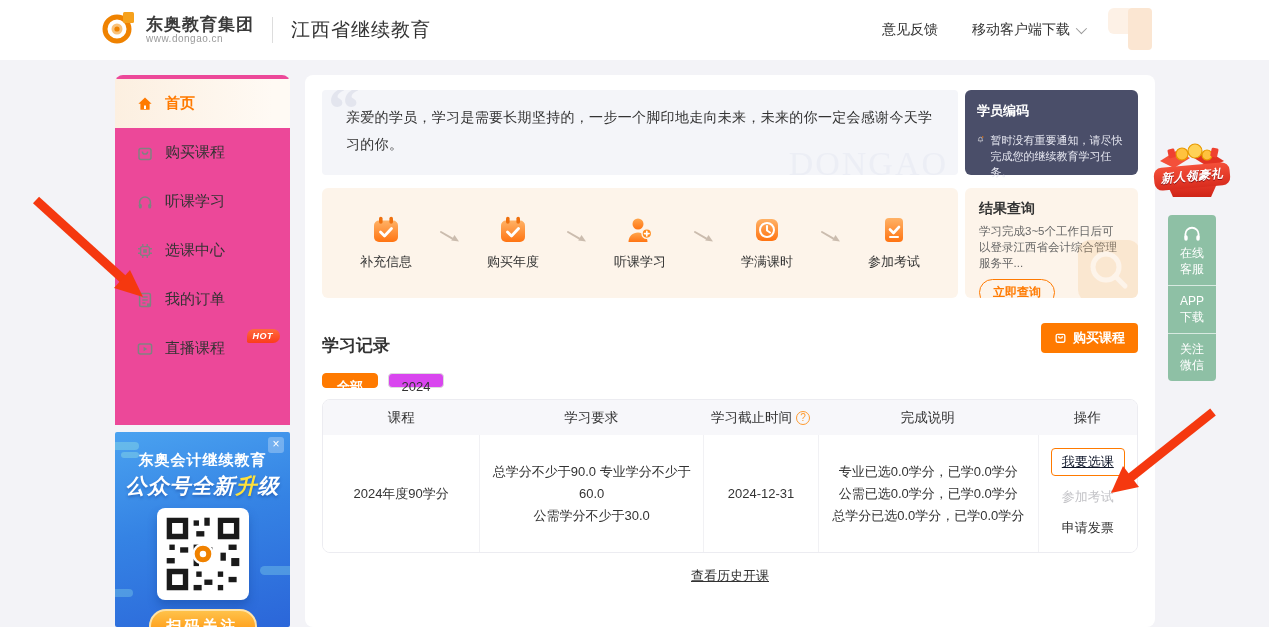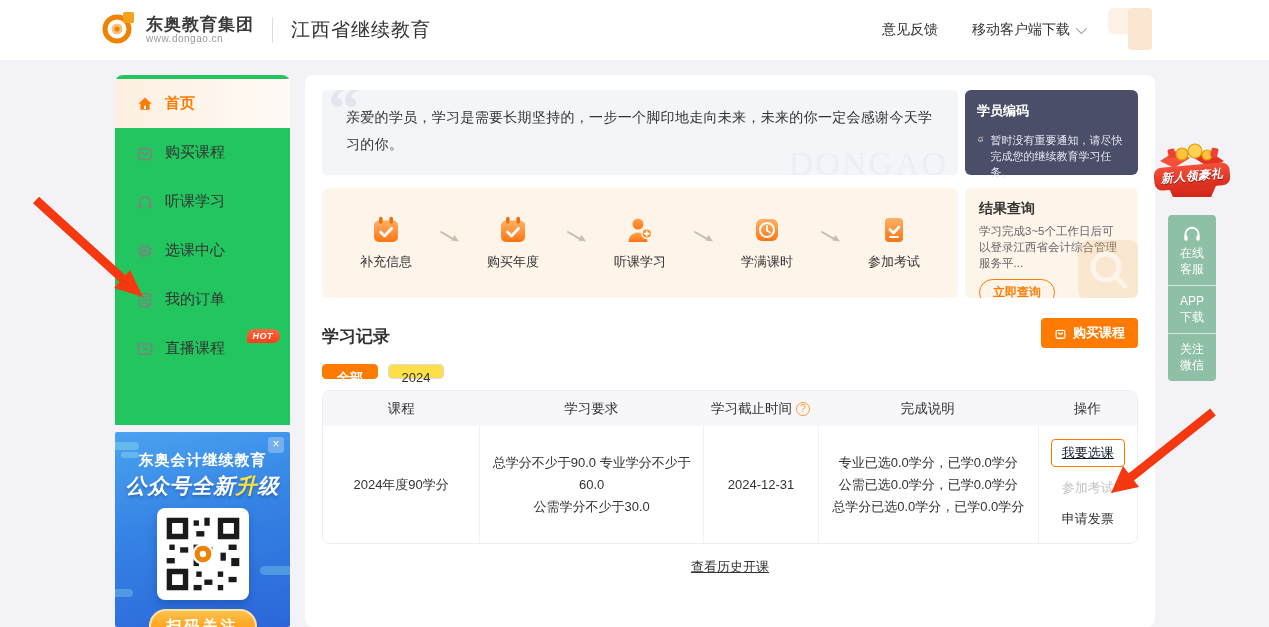--- a/index.html
+++ b/index.html
@@ -15,21 +15,21 @@
   .logo-url { font-size:10px; color:#9a9a9a; letter-spacing:.5px; }
   .logo-divider { width:1px; height:26px; background:#ddd; margin:0 18px; }
   .site-title { font-size:19px; color:#333; letter-spacing:1px; }
   .header-right { position:absolute; right:185px; top:0; height:60px; display:flex; align-items:center; gap:34px; font-size:14px; color:#333; }
   .hdr-link { cursor:pointer; display:flex; align-items:center; gap:6px; }
   .chev { width:8px; height:8px; border-right:1.6px solid #999; border-bottom:1.6px solid #999; transform:rotate(45deg) translateY(-2px); }
   .blob1 { position:absolute; left:1108px; top:8px; width:26px; height:26px; background:#fdf1e6; border-radius:6px; }
   .blob2 { position:absolute; left:1128px; top:8px; width:24px; height:42px; background:#fbe6d2; border-radius:4px; }
 
   
-  .sidebar { position:absolute; left:115px; top:75px; width:175px; height:350px; background:#22c55e; border-radius:8px 8px 0 0; padding-top:4px; }
+  .sidebar { position:absolute; left:115px; top:75px; width:175px; height:350px; background:#ec4899; border-radius:8px 8px 0 0; padding-top:4px; }
   .side-item { position:relative; height:49px; display:flex; align-items:center; padding-left:21px; gap:11px; font-size:15px; color:#333; cursor:pointer; }
   .side-item svg { flex:0 0 auto; }
   .side-item.active { background:linear-gradient(90deg,#fcefe0 0%, #fffaf4 90%); color:#ff7a00; font-weight:bold; }
   .hot-badge { position:absolute; right:10px; top:5px; background:linear-gradient(180deg,#ff6a3d,#fb3c1d); color:#fff; font-size:9px; font-weight:bold; font-style:italic; padding:2px 7px 2px 6px; border-radius:8px 8px 8px 2px; letter-spacing:.5px; }
 
   
   .ad { position:absolute; left:115px; top:432px; width:175px; height:195px; background:linear-gradient(165deg,#4aa2f0 0%, #3583e4 45%, #2b66d9 100%); border-radius:2px; overflow:hidden; text-align:center; }
   .ad-cloud { position:absolute; background:#7fd0e8; opacity:.55; border-radius:10px; }
   .c1 { left:-6px; top:10px; width:30px; height:8px; }
   .c2 { left:6px; top:20px; width:18px; height:6px; }
@@ -65,21 +65,21 @@
   .result-title { font-size:14px; font-weight:bold; color:#333; }
   .result-text { margin-top:5px; font-size:11.5px; color:#666; line-height:16px; }
   .result-btn { position:relative; margin-top:8px; display:inline-block; border:1px solid #ff7a00; color:#ff7a00; background:transparent; font-size:12px; font-weight:bold; padding:4px 13px; border-radius:14px; cursor:pointer; }
   .result-wm { position:absolute; right:-8px; bottom:-10px; opacity:.55; }
 
   .records-head { display:flex; align-items:center; justify-content:space-between; margin-top:20px; }
   .buy-btn { display:flex; align-items:center; gap:6px; background:#ff7a00; color:#fff; font-size:13px; font-weight:bold; padding:6px 13px; border-radius:4px; cursor:pointer; }
   .tabs { display:flex; gap:10px; margin-top:16px; }
   .tab { min-width:56px; height:15px; line-height:26px; text-align:center; font-size:13px; border-radius:4px; cursor:pointer; }
   .tab.active { background:#ff7a00; color:#fff; border:1px solid #ff7a00; font-weight:bold; }
-  .tab.plain { background:#fde047; color:#333; border:1px solid #ddd; }
+  .tab.plain { background:#d946ef; color:#333; border:1px solid #ddd; }
 
   .table { margin-top:11px; border:1px solid #ececf1; border-radius:8px; overflow:hidden; }
   .thead { display:flex; background:#f7f7fa; height:35px; align-items:center; font-size:13.5px; color:#333; }
   .trow { display:flex; background:#fff; height:117px; align-items:stretch; font-size:13px; }
   .cell { display:flex; flex-direction:column; align-items:center; justify-content:center; text-align:center; line-height:22px; }
   .c-course { width:19.2%; } .c-req { width:27.5%; } .c-dead { width:14.1%; } .c-done { width:27%; } .c-op { width:12.2%; }
   .trow .cell { border-left:1px solid #f1f1f4; }
   .trow .cell:first-child { border-left:none; }
   .hcell { flex-direction:row; gap:4px; }
   .help-ic { width:14px; height:14px; border:1px solid #ff9a2e; color:#ff9a2e; border-radius:50%; font-size:10px; line-height:12px; text-align:center; cursor:pointer; }
@@ -344,21 +344,21 @@
           <circle cx="34" cy="33" r="13" fill="none" stroke="#fdf4ea" stroke-width="5"></circle>
           <path d="M43 42l10 10" stroke="#fdf4ea" stroke-width="5" stroke-linecap="round"></path>
         </svg>
         <div class="result-title">结果查询</div>
         <div class="result-text">学习完成3~5个工作日后可以登录江西省会计综合管理服务平...</div>
         <div class="result-btn">立即查询</div>
       </div>
     </div>
 
     <div class="records-head">
-      <div class="sec-title" style="margin-top:7px">学习记录</div>
+      <div class="sec-title" style="margin-top:16px">学习记录</div>
       <div class="buy-btn">
         <svg width="13" height="13" viewBox="0 0 18 18" fill="none" stroke="#fff" stroke-width="1.8">
           <rect x="3" y="4.6" width="12" height="11" rx="2"></rect>
           <path d="M6.4 7.4a2.6 2.6 0 0 0 5.2 0"></path>
         </svg>
         <span>购买课程</span>
       </div>
     </div>
 
     <div class="tabs">

